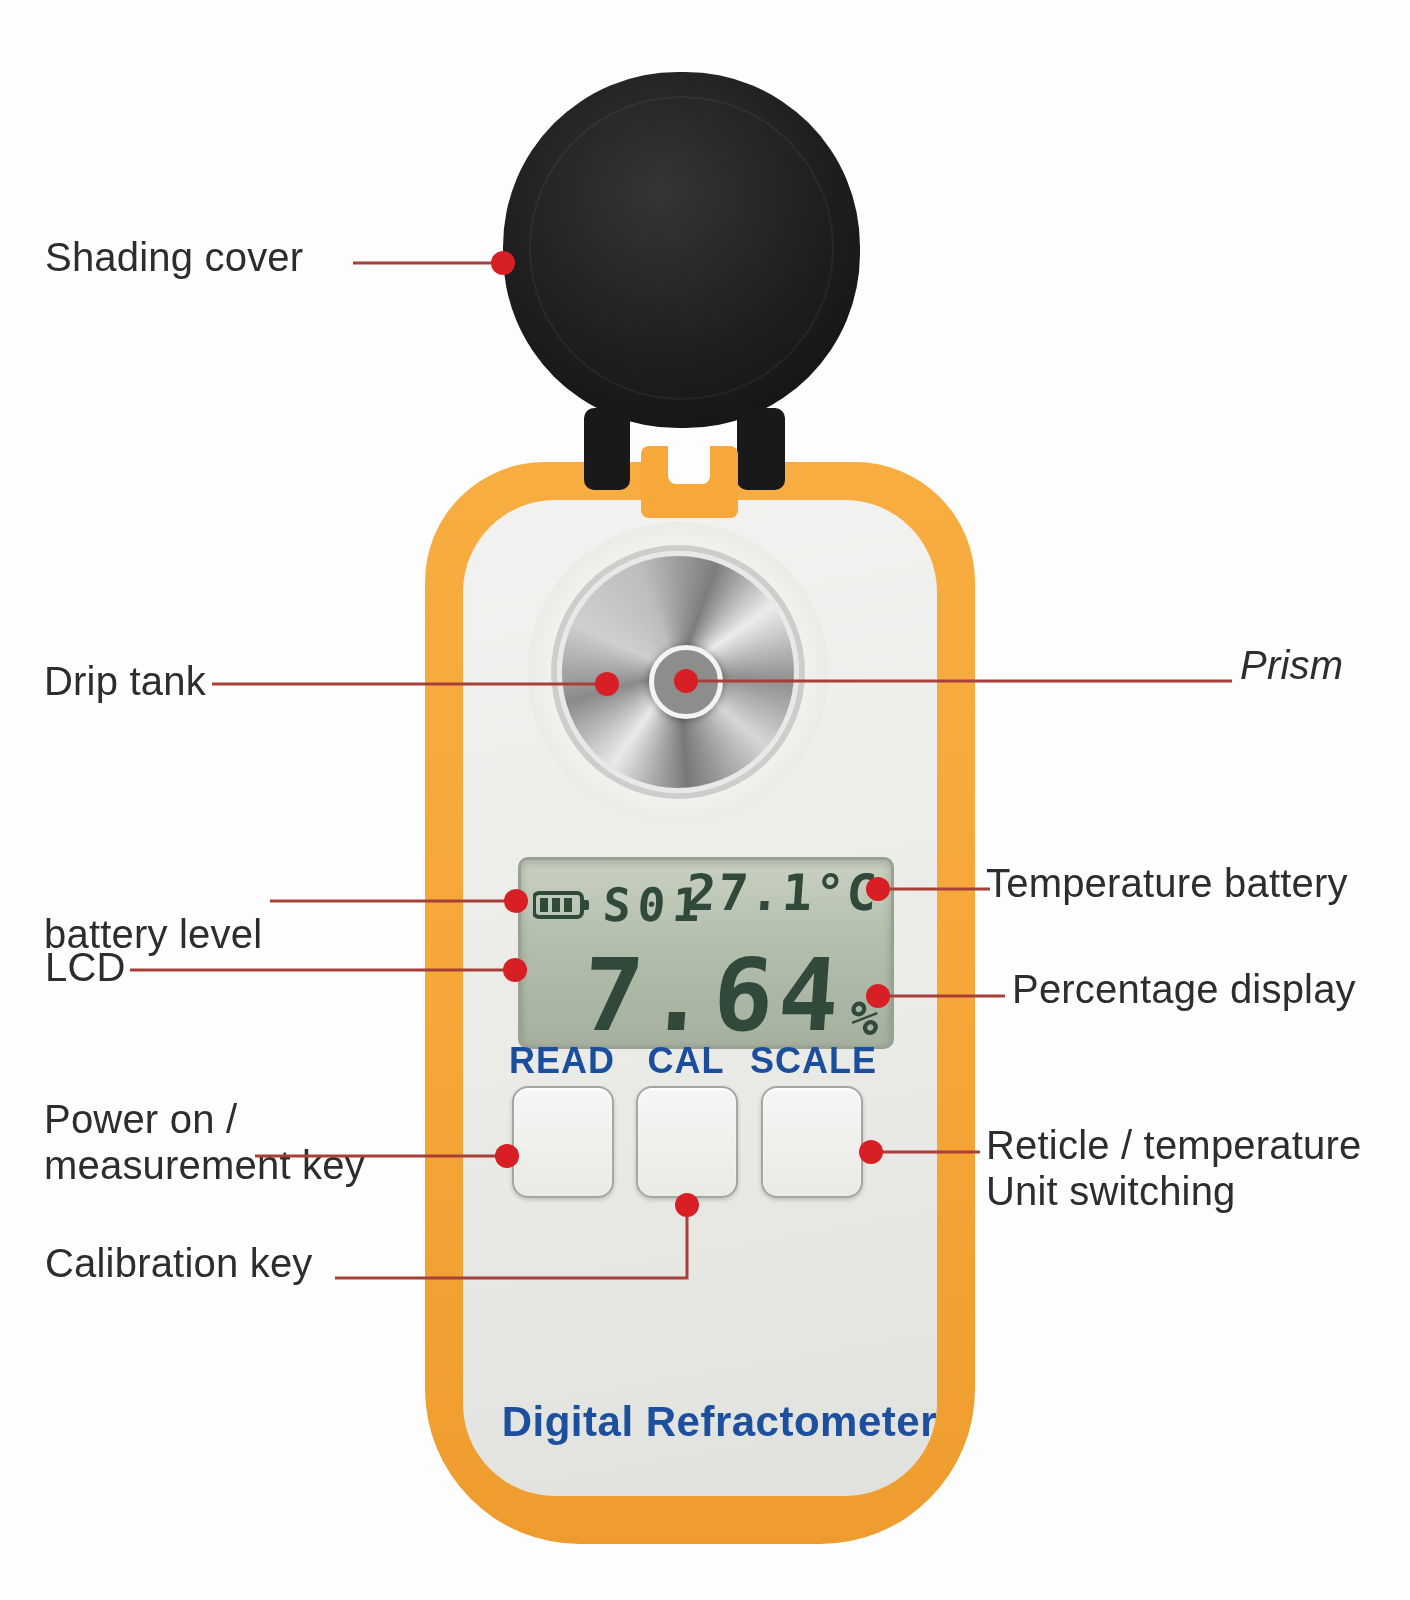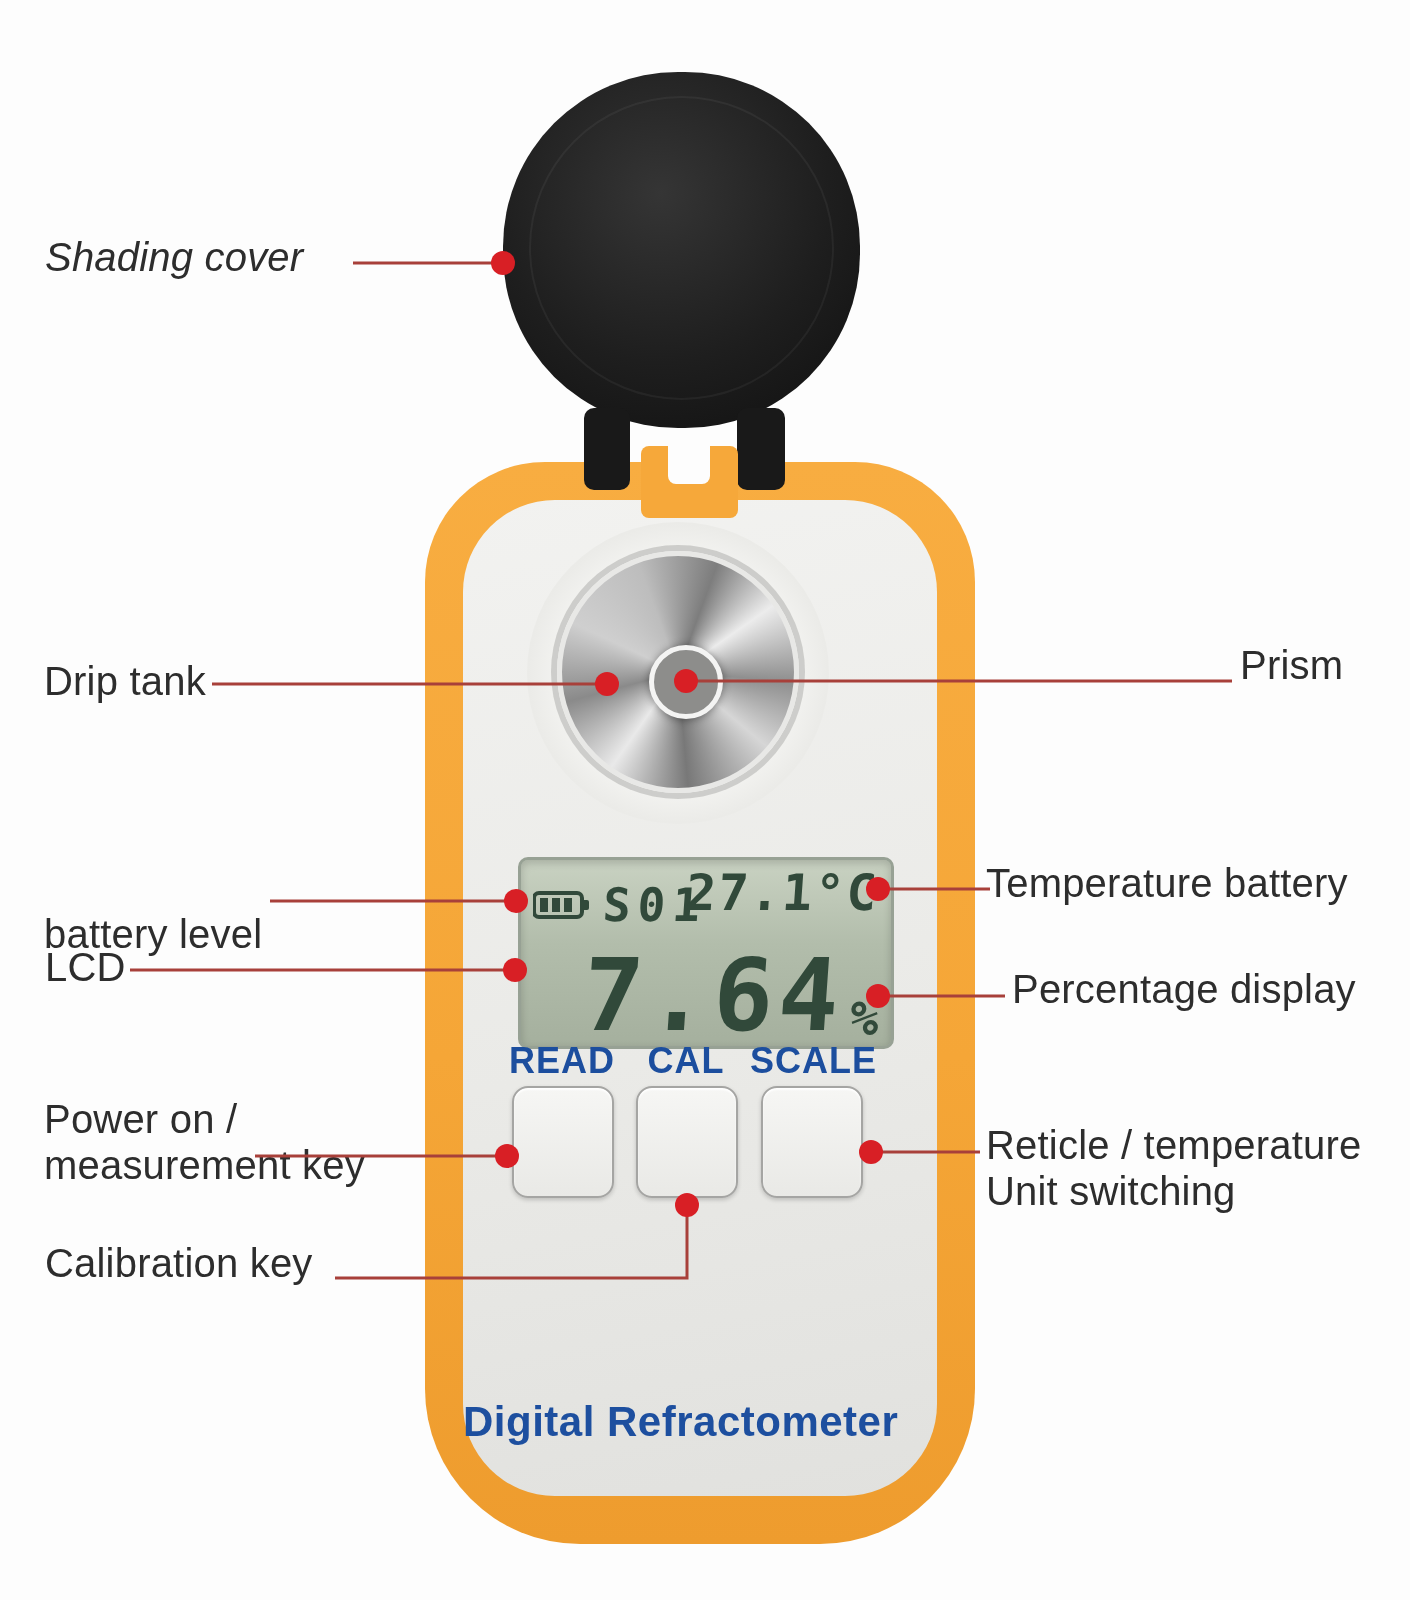--- a/index.html
+++ b/index.html
@@ -7,27 +7,27 @@
     width:1410px;height:1600px;position:relative;overflow:hidden;
     background:#fdfdfd;font-family:"Liberation Sans", sans-serif;
   }
   .abs{position:absolute;}
 
   
   .callout-label{
     position:absolute;font-size:40px;color:#2d2d2d;line-height:1.16;
     white-space:pre-line;letter-spacing:0.2px;
   }
-  #lbl-shading  {left:45px;  top:234px;font-style:italic;}
+  #lbl-shading  {left:45px;  top:234px;}
   #lbl-drip     {left:44px;  top:658px;}
   #lbl-battery  {left:44px;  top:874px;margin-top:37px;}
   #lbl-lcd      {left:45px;  top:944px;}
   #lbl-power    {left:44px;  top:1096px;}
   #lbl-cal      {left:45px;  top:1240px;}
-  #lbl-prism    {left:1240px;top:642px;}
+  #lbl-prism    {left:1240px;top:642px;font-style:italic;}
   #lbl-temp     {left:986px; top:860px;}
   #lbl-pct      {left:1012px;top:966px;}
   #lbl-reticle  {left:986px; top:1098px;margin-top:24px;}
 
   
   .body-shell{
     left:425px;top:462px;width:550px;height:1082px;z-index:1;
     background:linear-gradient(180deg,#f8ad41 0%,#f5a637 55%,#ee9c2e 100%);
     border-radius:120px 120px 155px 155px;
   }
@@ -108,21 +108,21 @@
     position:absolute;top:1086px;width:102px;height:112px;z-index:3;
     background:linear-gradient(180deg,#f6f6f4,#e9e9e6);
     border:2px solid #a5a5a3;border-radius:16px;box-sizing:border-box;
     box-shadow:0 2px 4px rgba(0,0,0,0.18), inset 0 2px 2px #ffffff;
   }
   #key-read {left:512px;}
   #key-cal  {left:636px;}
   #key-scale{left:761px;}
 
   .brand{
-    left:463px;top:1398px;width:474px;text-align:left;z-index:3;
+    left:463px;top:1398px;width:474px;text-align:right;z-index:3;
     font-weight:bold;font-size:42px;color:#1d4f9f;letter-spacing:0.5px;
   }
 
   
   #callout-svg{left:0;top:0;z-index:9;pointer-events:none;}
 </style>
 </head>
 <body>
 
 <div class="abs body-shell"></div>

